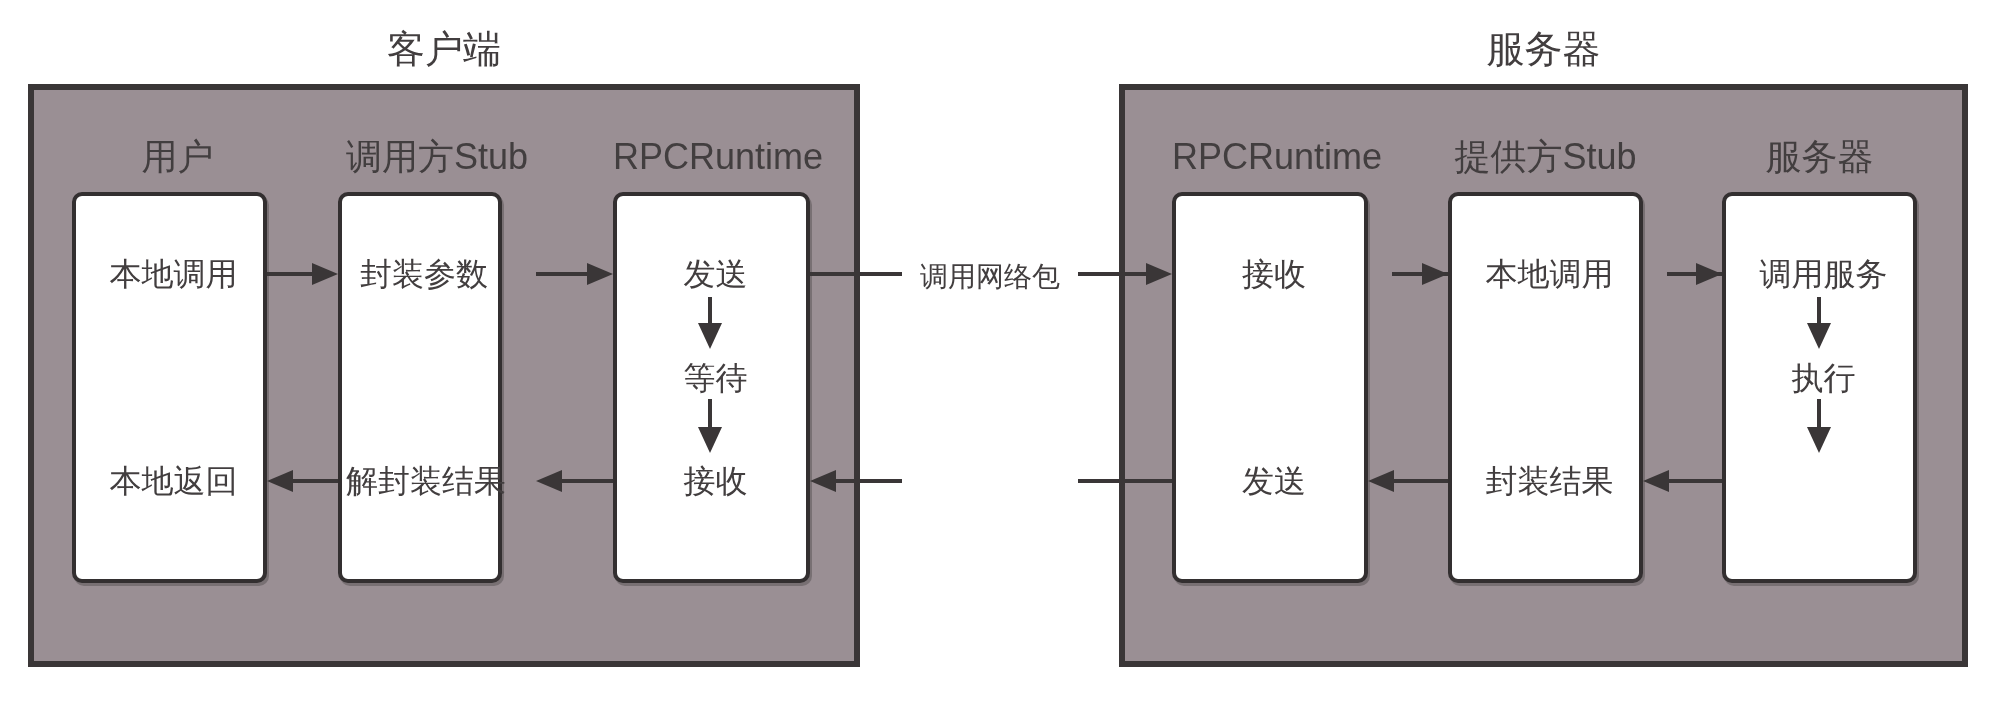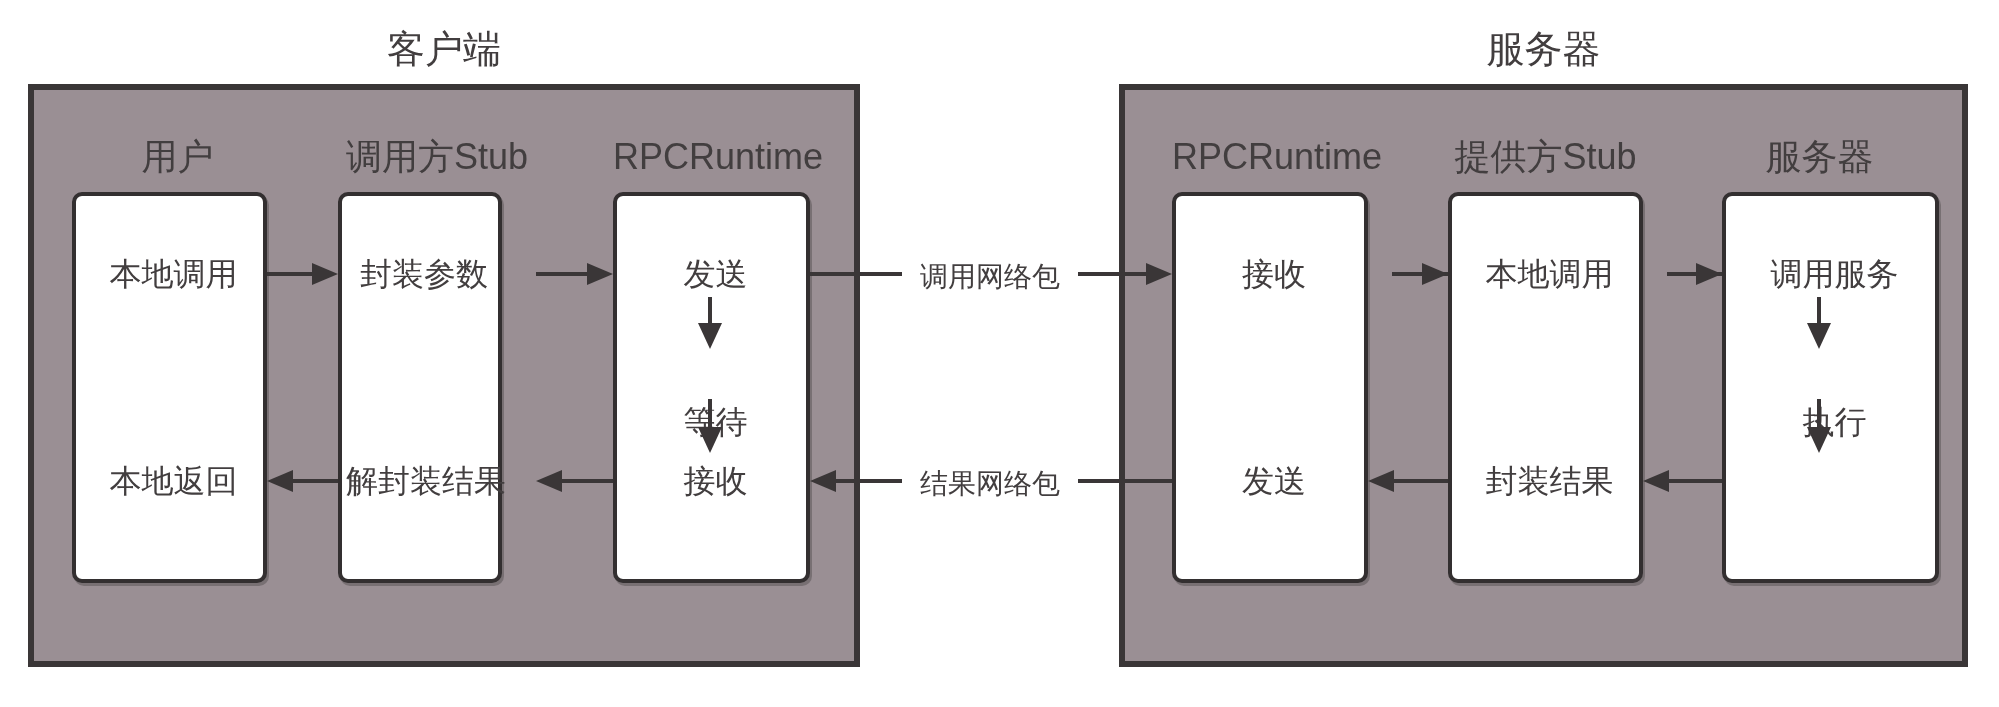--- a/index.html
+++ b/index.html
@@ -52,21 +52,21 @@
     position: absolute;
     left: 4px;
     width: 100%;
     height: 42px;
     line-height: 42px;
     font-size: 32px;
     text-align: center;
     white-space: nowrap;
   }
   .step.r1 { top: 57px; }
-  .step.rm { top: 161px; margin-top: 44px; }
+  .step.rm { top: 161px; }
   .step.r2 { top: 264px; }
   .hline { position: absolute; height: 4px; background: #3a3637; }
   .vline { position: absolute; width: 4px; background: #3a3637; }
   .tri-r {
     position: absolute; width: 0; height: 0;
     border-top: 11px solid transparent;
     border-bottom: 11px solid transparent;
     border-left: 26px solid #3a3637;
   }
   .tri-l {
@@ -126,27 +126,26 @@
   <div class="col-label" style="left:1722px;width:195px;">服务器</div>
 
   <div class="wbox" style="left:1172px;width:196px;">
     <div class="step r1">接收</div>
     <div class="step r2">发送</div>
   </div>
   <div class="wbox" style="left:1448px;width:195px;">
     <div class="step r1">本地调用</div>
     <div class="step r2">封装结果</div>
   </div>
-  <div class="wbox" style="left:1722px;width:217px;">
+  <div class="wbox" style="left:1722px;width:195px;">
     <div class="step r1">调用服务</div>
     <div class="step rm">执行</div>
   </div>
 
   <div class="net-label" style="top:255px;">调用网络包</div>
-  <div class="net-label" style="top:462px;">结果网络包</div>
 
   <div class="hline" style="left:267px;top:272px;width:51px;"></div>
   <div class="tri-r" style="left:312px;top:263px;"></div>
 
   <div class="hline" style="left:536px;top:272px;width:53px;"></div>
   <div class="tri-r" style="left:587px;top:263px;"></div>
 
   <div class="hline" style="left:810px;top:272px;width:92px;"></div>
   <div class="hline" style="left:1078px;top:272px;width:72px;"></div>
   <div class="tri-r" style="left:1146px;top:263px;"></div>

